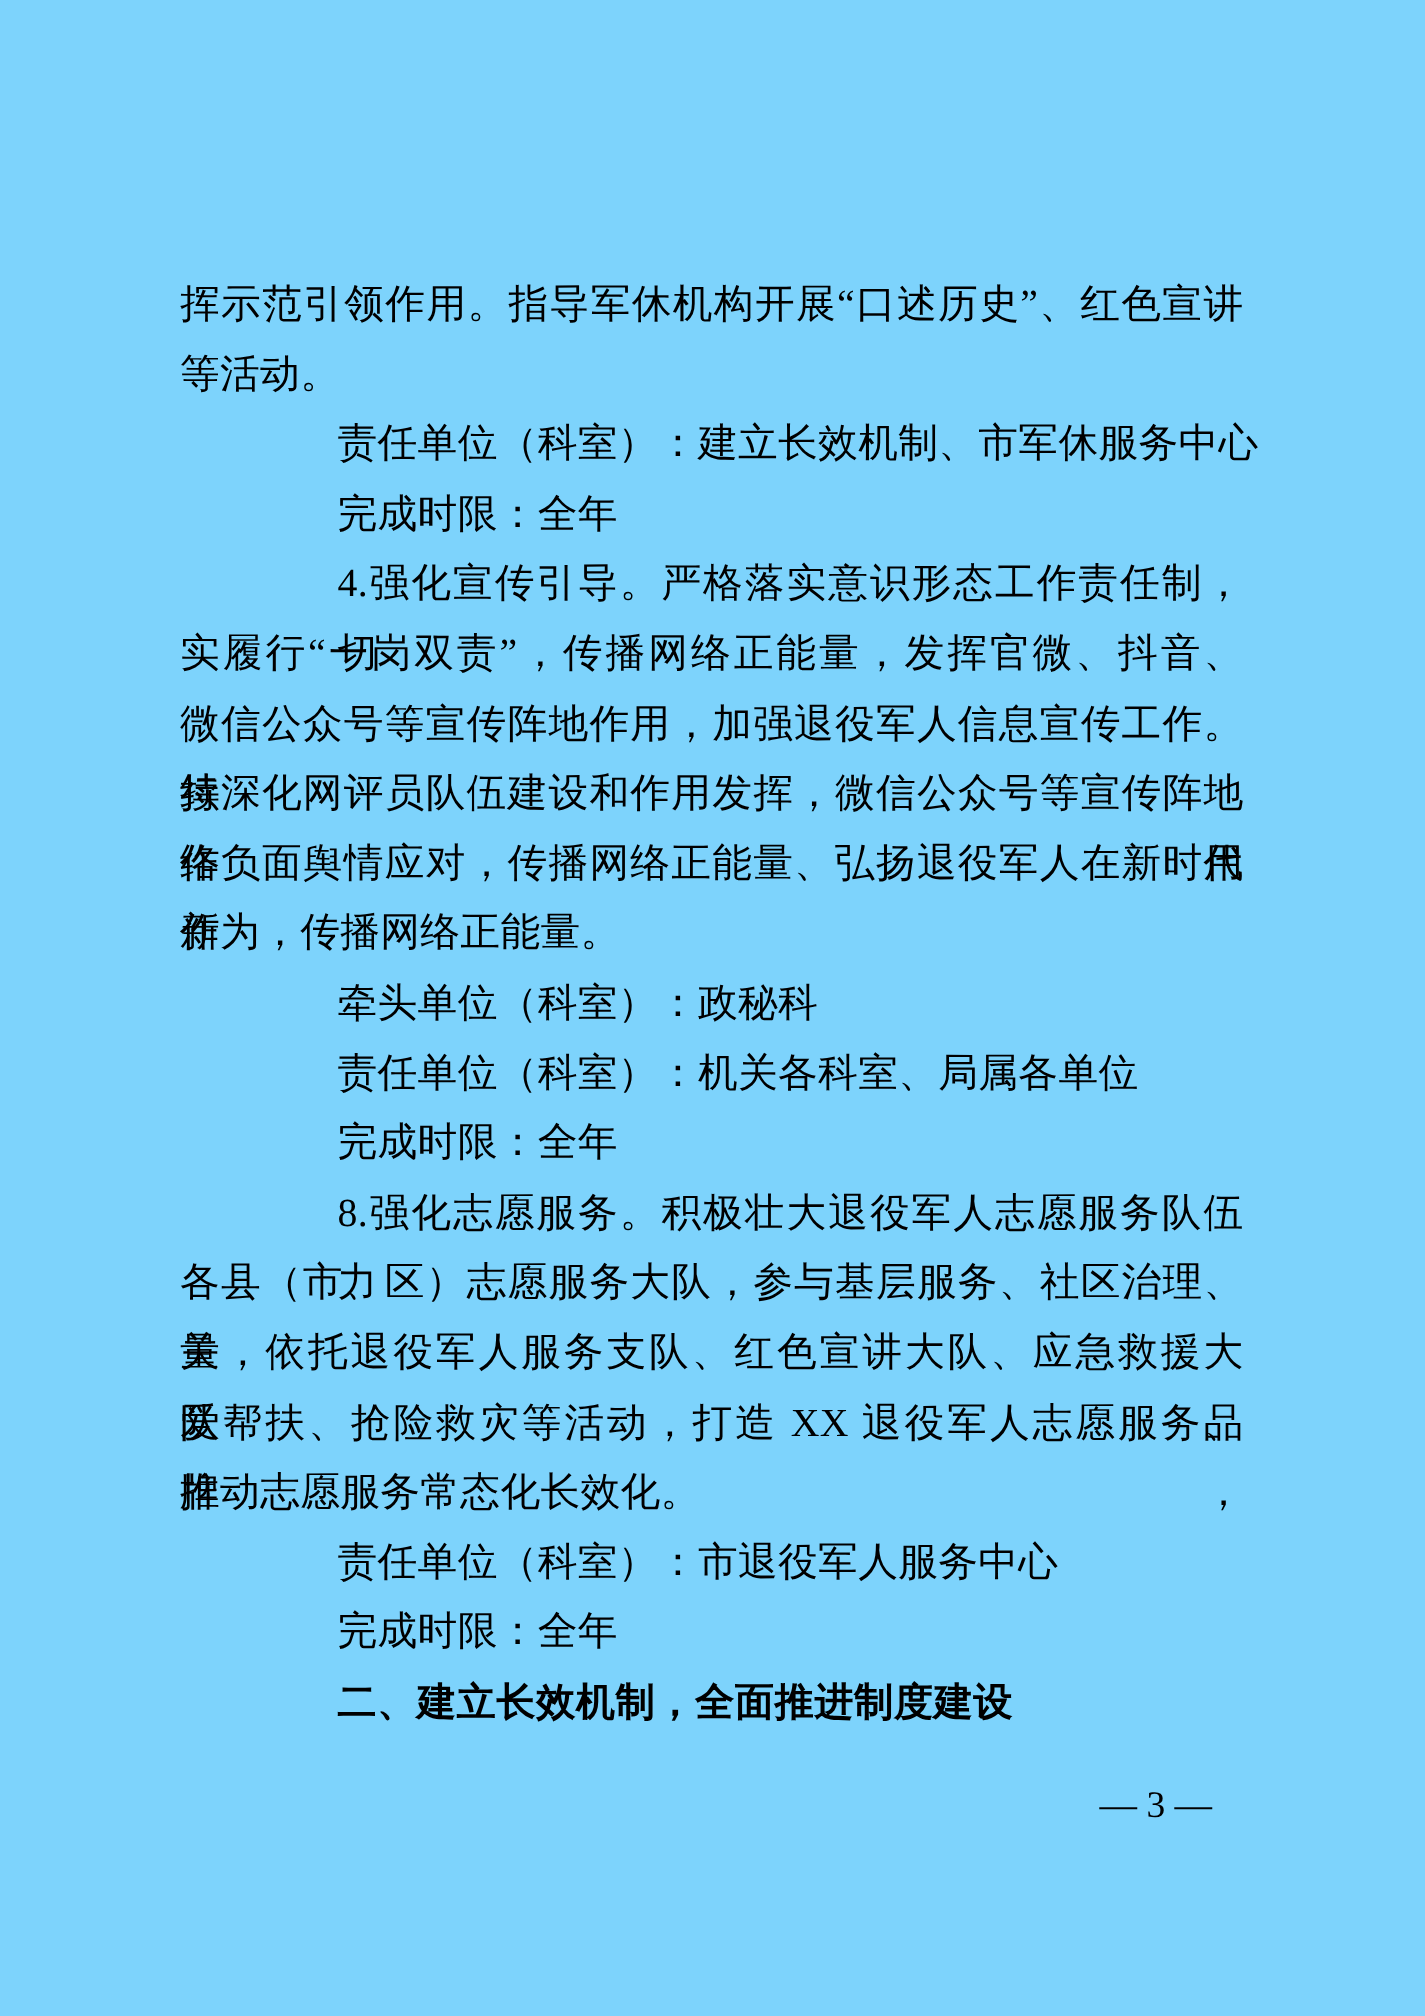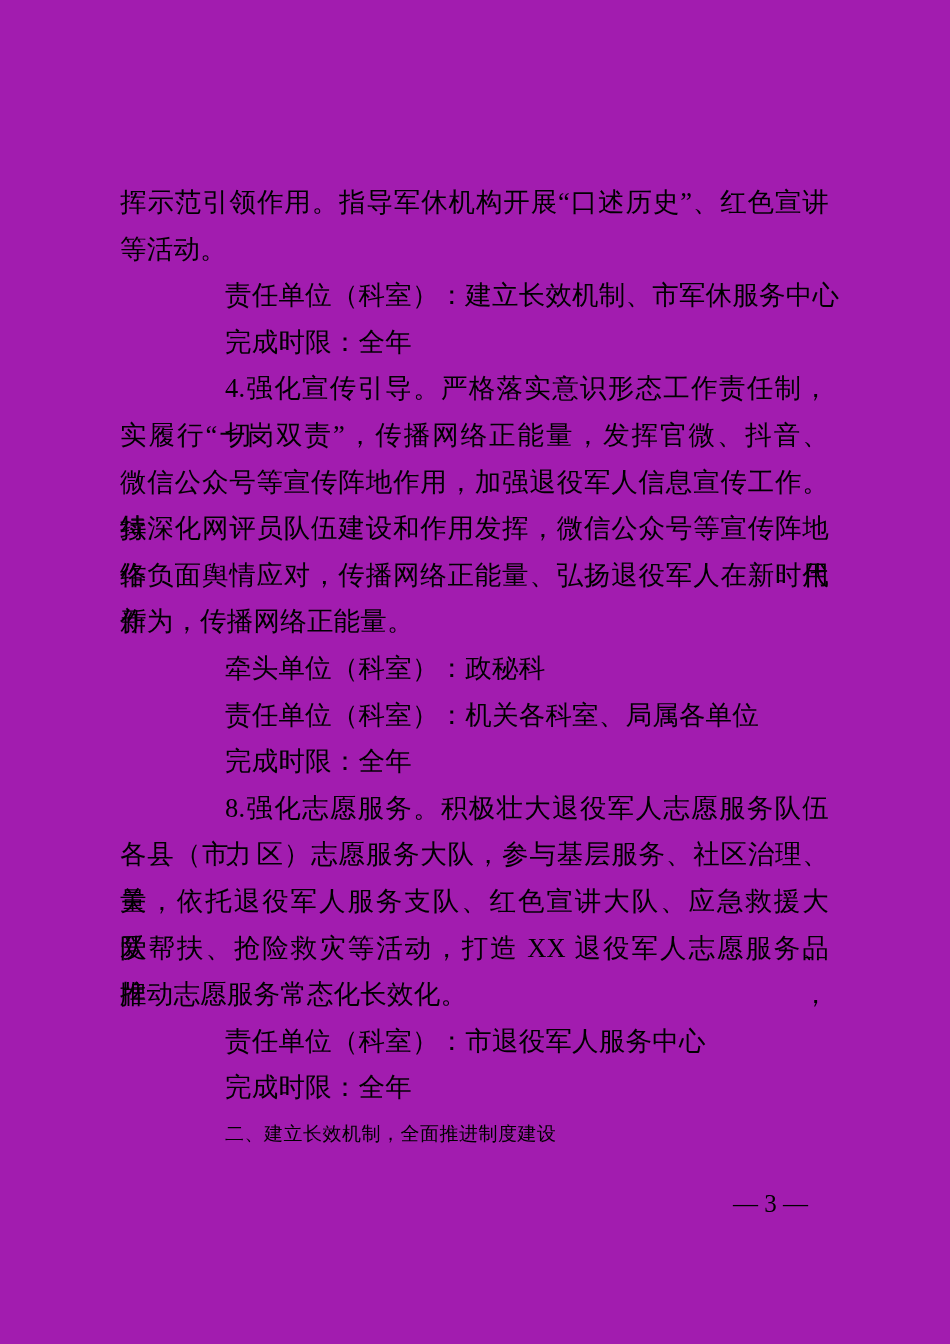--- a/index.html
+++ b/index.html
@@ -6,21 +6,21 @@
   html, body { width: 950px; height: 1344px; }
   body {
     background: #ffffff;
     color: #000000;
     font-family: "Liberation Serif", "DejaVu Serif", serif;
   }
   .page {
     position: relative;
     width: 950px;
     height: 1344px;
-    background: #a21caf;
+    background: #7dd3fc;
     overflow: hidden;
   }
   .doc-lines {
     position: absolute;
     left: 120px;
     top: 179px;
     width: 709px;
   }
   .line {
     height: 46.6px;
@@ -31,22 +31,22 @@
   }
   .line.indent { padding-left: 105px; }
   .line.fill {
     white-space: normal;
     text-align: justify;
     text-align-last: justify;
     text-justify: inter-character;
   }
   .line.heading {
     font-family: "Liberation Sans", "DejaVu Sans", sans-serif;
-    font-weight: 400;
-    font-size: 19px;
+    font-weight: 700;
+    font-size: 26px;
     letter-spacing: 0.5px;
   }
   .footer-page-num {
     position: absolute;
     top: 1188px;
     right: 142px;
     height: 32px;
     line-height: 32px;
     font-size: 25px;
     font-family: "Liberation Serif", "DejaVu Serif", serif;

